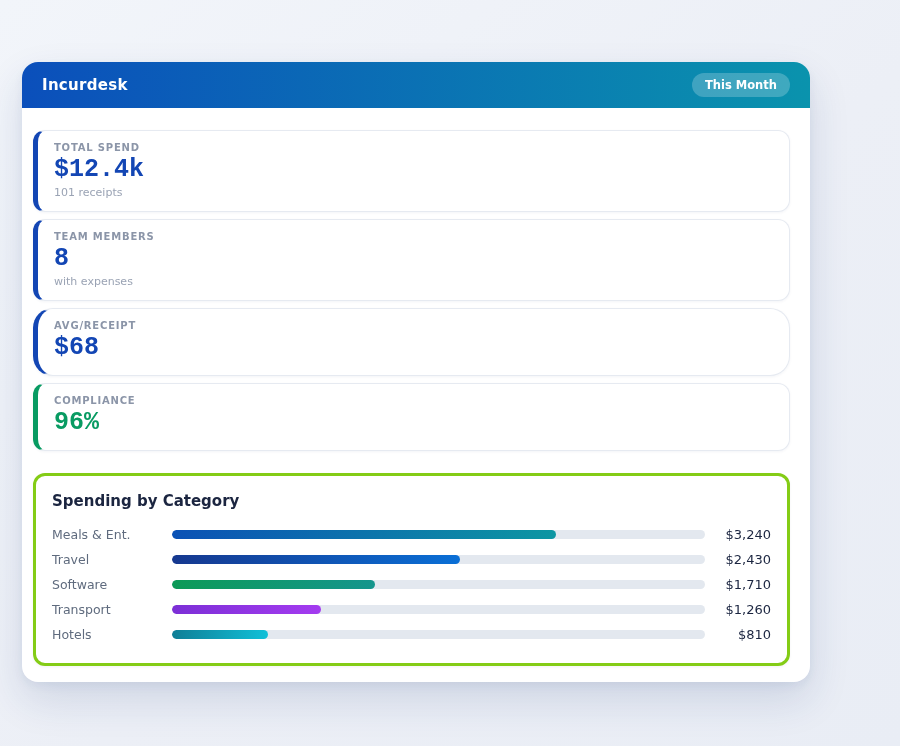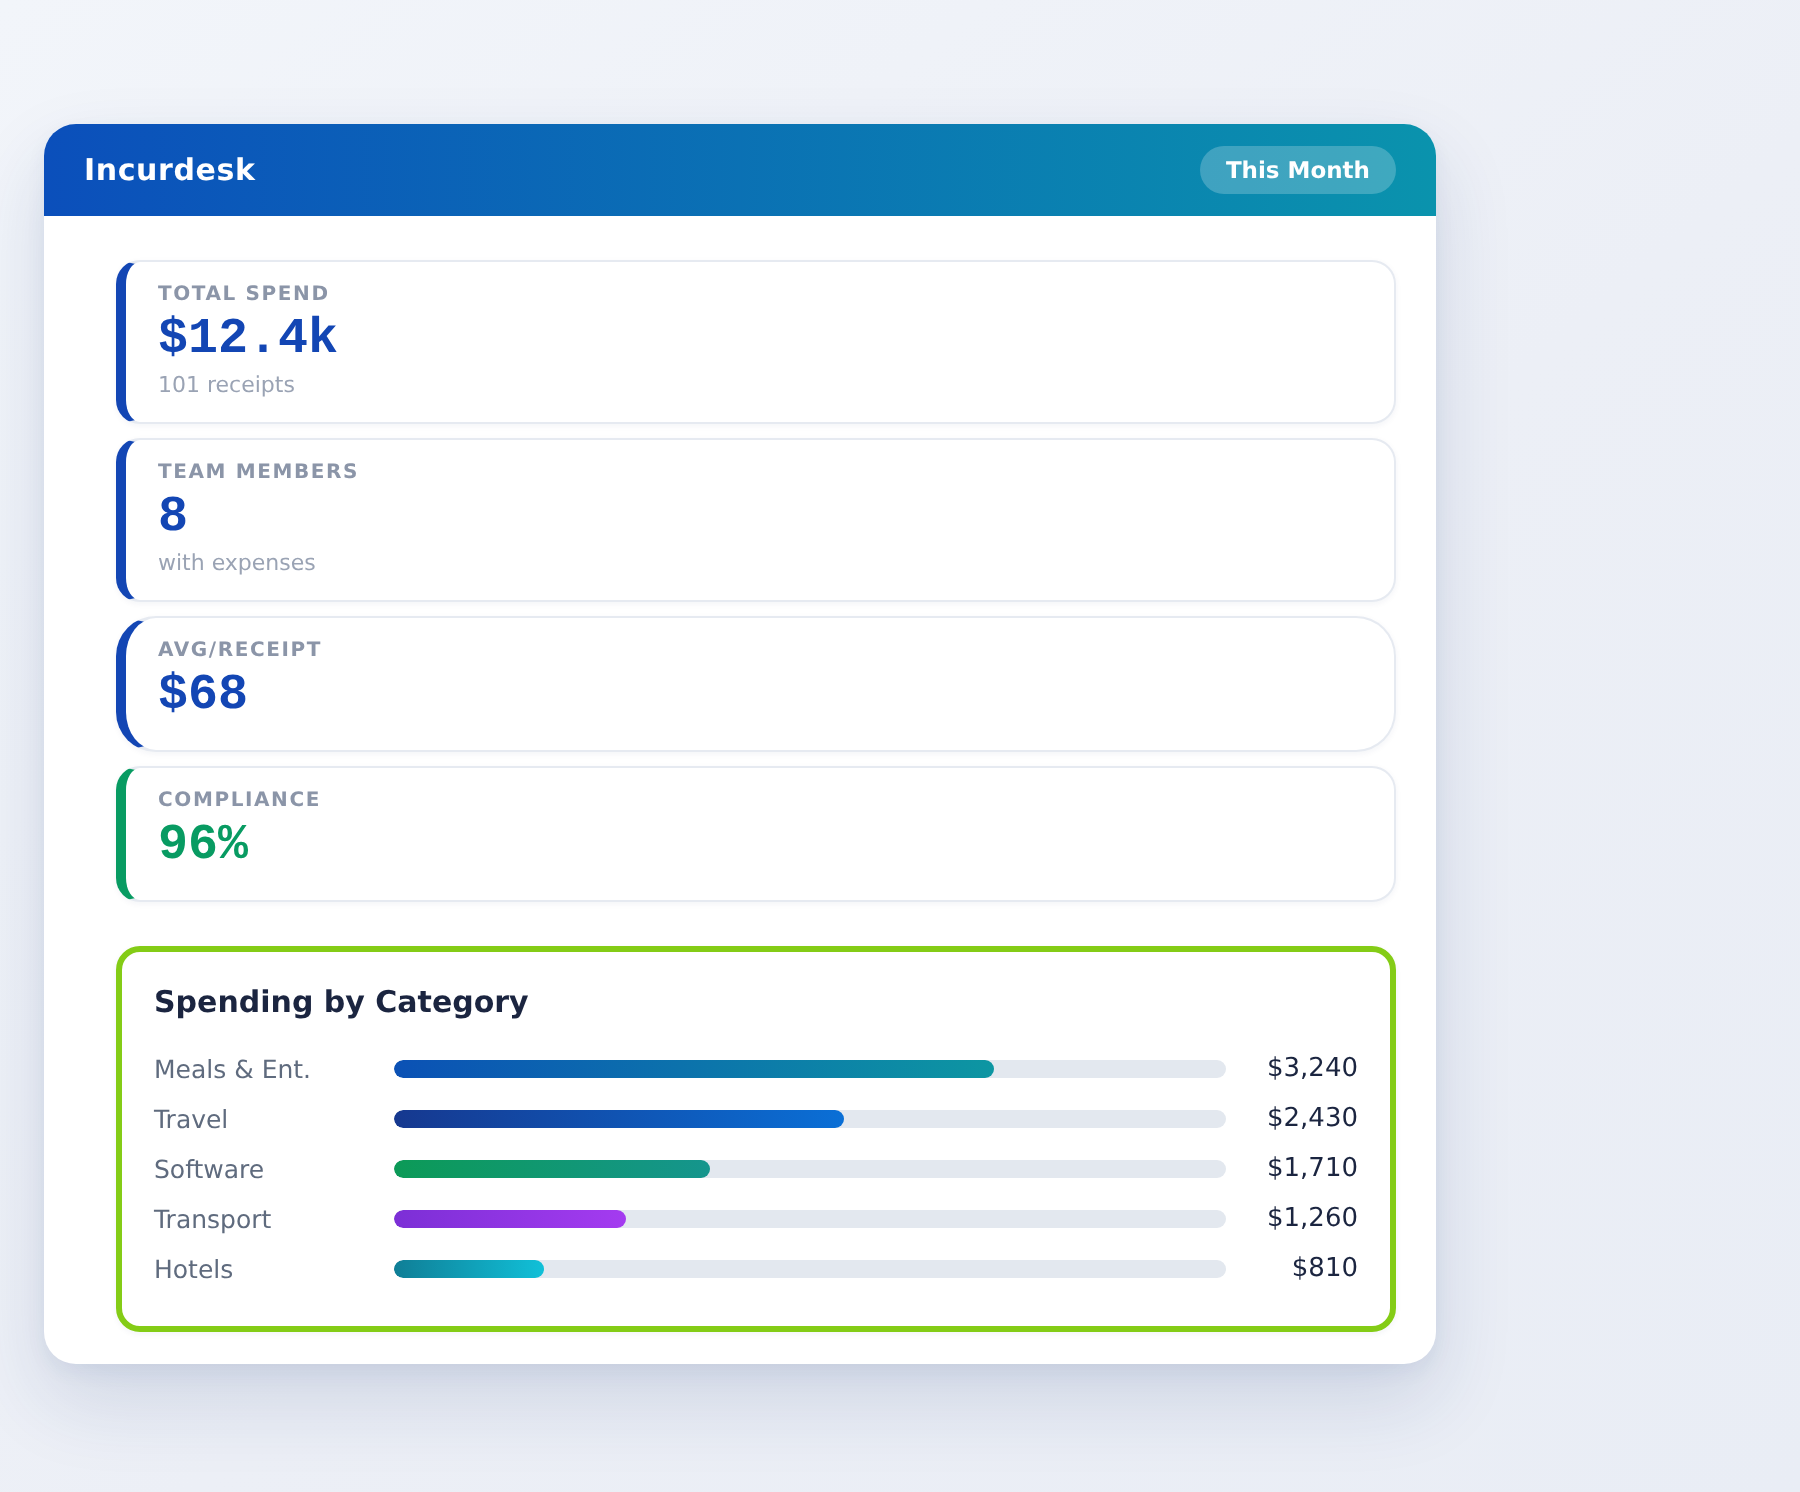--- a/index.html
+++ b/index.html
@@ -4,21 +4,21 @@
 <style>
   * { margin: 0; padding: 0; box-sizing: border-box; }
   html, body { width: 900px; height: 746px; overflow: hidden; }
   body {
     font-family: "DejaVu Sans", "Liberation Sans", sans-serif;
     background: linear-gradient(140deg, #f2f5fa 0%, #eceff6 55%, #e9edf5 100%);
   }
   .app-window {
     position: absolute;
     left: 22px; top: 62px;
-    width: 696px; height: 620px;
+    width: 788px; height: 620px;
     background: #ffffff;
     border-radius: 16px;
     box-shadow: 0 18px 40px rgba(30, 60, 120, 0.14), 0 4px 10px rgba(30,60,120,0.06);
     overflow: hidden;
   }
   .app-header {
     height: 46px;
     background: linear-gradient(90deg, #0b4fbb 0%, #0a93ad 100%);
     display: flex;
     align-items: center;
@@ -35,21 +35,21 @@
     background: rgba(255,255,255,0.22);
     color: #ffffff;
     font-size: 11.5px;
     font-weight: bold;
     padding: 5px 13px;
     border-radius: 999px;
     border: none;
     cursor: pointer;
     font-family: inherit;
   }
-  .app-body { padding: 22px 20px 20px 36px; }
+  .app-body { padding: 22px 20px 20px 11px; }
 
   .stat-card {
     border: 1px solid #e6eaf1;
     border-left: 5px solid #1346b4;
     border-radius: 12px;
     background: #ffffff;
     padding: 11px 16px 12px 16px;
     margin-bottom: 7px;
     box-shadow: 0 1px 3px rgba(16,42,96,0.05);
   }

